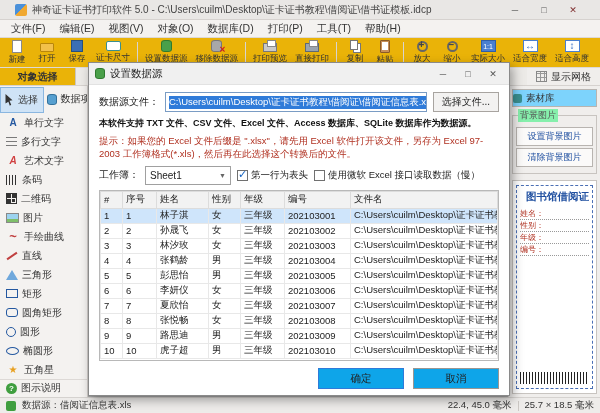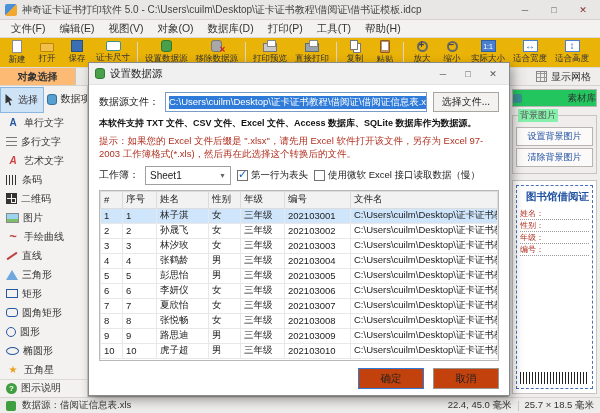--- a/index.html
+++ b/index.html
@@ -1,21 +1,21 @@
 <!DOCTYPE html>
 <html><head>
 <meta charset="utf-8">
 <style>
 *{box-sizing:border-box;margin:0;padding:0}
 html,body{width:600px;height:413px;overflow:hidden}
 body{font-family:"Liberation Sans","DejaVu Sans",sans-serif;font-size:11px;color:#222;background:#e8e6e4}
 .window{position:relative;width:600px;height:413px;display:flex;flex-direction:column;background:#f0eeec;overflow:hidden}
 
 
-.titlebar{height:20px;flex:none;display:flex;align-items:center;gap:5px;background:#e9e7e5;border-bottom:1px solid #d6d2cf;padding:0 5px}
+.titlebar{height:20px;flex:none;display:flex;align-items:center;gap:5px;background:#e9e7e5;border-bottom:1px solid #d6d2cf;padding:0 15px}
 .app-icon{width:12px;height:12px;flex:none;border-radius:2px;background:linear-gradient(135deg,#4a90d9 50%,#f0a830 50%)}
 .titlebar .title{flex:1;font-size:10px;color:#444;white-space:nowrap;overflow:hidden}
 .winbtn{width:24px;height:16px;flex:none;display:flex;align-items:center;justify-content:center;font-size:9px;color:#555}
 .winbtn.close{color:#803030}
 
 
 .menubar{height:18px;flex:none;display:flex;align-items:center;background:#f4f2f0;border-bottom:1px solid #ddd9d6;padding:0 4px;font-size:10.5px}
 .menu-item{padding:1px 7px;color:#333}
 
 
@@ -43,21 +43,21 @@
 .zoom-out-icon::after{content:"−";position:absolute;left:0px;top:-4px;font-size:10px;font-weight:bold;color:#444}
 .actual-size-icon{width:15px;height:12px;background:#4a7fd0;border:1px solid #2f5ea8}
 .actual-size-icon::after{content:"1:1";position:absolute;left:0;top:2px;width:100%;text-align:center;color:#fff;font-size:7px}
 .fit-width-icon{width:15px;height:12px;background:#fff;border:1px solid #4a7fd0}
 .fit-width-icon::after{content:"↔";position:absolute;left:0;top:-1px;width:100%;text-align:center;color:#2a66c0;font-size:10px}
 .fit-height-icon{width:15px;height:12px;background:#fff;border:1px solid #4a7fd0}
 .fit-height-icon::after{content:"↕";position:absolute;left:0;top:-1px;width:100%;text-align:center;color:#2a66c0;font-size:10px}
 
 
 .subbar{height:18px;flex:none;display:flex;align-items:stretch;background:#f0eeec;border-bottom:1px solid #d6d2cf}
-.obj-header{width:76px;flex:none;display:flex;align-items:center;justify-content:center;background:#fdba74;border-right:1px solid #c9c5c1;font-size:10px;font-weight:bold;color:#333}
+.obj-header{width:76px;flex:none;display:flex;align-items:center;justify-content:center;background:#eab308;border-right:1px solid #c9c5c1;font-size:10px;font-weight:bold;color:#333}
 .subbar-spacer{flex:1;background:#eceae7}
 .grid-btn{display:flex;align-items:center;gap:4px;padding:0 9px;font-size:10px;color:#333}
 .grid-icon{width:11px;height:11px;border:1px solid #888;background-image:repeating-linear-gradient(0deg,transparent 0 3px,#999 3px 4px),repeating-linear-gradient(90deg,transparent 0 3px,#999 3px 4px)}
 
 
 .main{flex:1;display:flex;min-height:0}
 .sidebar{width:88px;flex:none;background:#f4f2f0;border-right:1px solid #d0ccc9;display:flex;flex-direction:column;padding:1px 0}
 .side-pair{display:flex}
 .side-pair .side-item{width:50%;padding:12px 3px}
 .side-item{height:19px;display:flex;align-items:center;gap:4px;padding:0 6px;font-size:10px;color:#333;white-space:nowrap;overflow:hidden}
@@ -80,21 +80,21 @@
 .circle-icon{width:10px;height:10px;border:1px solid #2458a0;border-radius:50%}
 .ellipse-icon{width:13px;height:8px;border:1px solid #2458a0;border-radius:50%}
 .star-icon::after{content:"★";color:#e8a020;font-size:10px}
 .legend-icon{width:11px;height:11px;background:#3f9e3f;border-radius:50%}
 .legend-icon::after{content:"?";position:absolute;color:#fff;font-size:8px;font-weight:bold}
 
 .canvas{flex:1;background:#a9a9a9;min-width:0}
 
 
 .rightpanel{width:92px;flex:none;background:#f0eeec;border-left:1px solid #cfccc9;display:flex;flex-direction:column;padding:3px}
-.rp-tab{height:18px;flex:none;display:flex;align-items:center;justify-content:space-between;gap:4px;background:#22c55e;border:1px solid #b8b4b0;font-size:9.5px;color:#333}
+.rp-tab{height:18px;flex:none;display:flex;align-items:center;justify-content:flex-start;gap:4px;background:#7dd3fc;border:1px solid #b8b4b0;font-size:9.5px;color:#333}
 .rp-tab-icon{width:9px;height:9px;background:#3a8f8f;border-radius:2px}
 .rp-group{position:relative;margin-top:8px;border:1px solid #c8c4c0;padding:9px 3px 4px}
 .rp-group-label{position:absolute;top:-7px;left:5px;background:#86efac;padding:0 2px;font-size:9px;color:#555}
 .rp-btn{height:19px;margin:2px 0;display:flex;align-items:center;justify-content:center;background:#fbfaf9;border:1px solid #b8b4b0;font-size:9px;color:#1f4fa0;white-space:nowrap;overflow:hidden}
 .rp-preview{flex:1;margin-top:6px;background:#fff;border:1px solid #c8c4c0;padding:4px 3px;min-height:0}
 .card{height:100%;border:1px dashed #4a6fb5;padding:4px 3px;display:flex;flex-direction:column;gap:4px;background:#fff}
 .card-title{color:#1f4fa0;font-weight:bold;font-size:10.5px;text-align:right;white-space:nowrap;overflow:hidden}
 .card-field{font-size:8px;color:#b03020;border-bottom:1px dotted #999;white-space:nowrap;overflow:hidden}
 .card-barcode{margin-top:auto;height:12px;background:repeating-linear-gradient(90deg,#222 0 1px,transparent 1px 3px)}
 
@@ -125,21 +125,21 @@
 .cbbox{width:11px;height:11px;flex:none;border:1px solid #707070;background:#fff;position:relative}
 .cbbox.checked::after{content:"✓";position:absolute;left:0;top:-3px;color:#1161c0;font-size:11px;font-weight:bold}
 .tblwrap{flex:1;border:1px solid #b8b8b8;overflow:hidden;min-height:0}
 table.tbl{width:100%;border-collapse:collapse;table-layout:fixed;font-size:9.5px}
 .tbl th{background:#f2f2f2;border:1px solid #dcdcdc;font-weight:normal;height:17px;padding:0 3px;text-align:left;white-space:nowrap;overflow:hidden}
 .tbl td{border:1px solid #e8e8e8;height:15px;padding:0 3px;white-space:nowrap;overflow:hidden;color:#222}
 .tbl tr.selected td{background:#cfe5fb}
 .tbl th:nth-child(1){width:22px}.tbl th:nth-child(2){width:34px}.tbl th:nth-child(3){width:52px}
 .tbl th:nth-child(4){width:32px}.tbl th:nth-child(5){width:44px}.tbl th:nth-child(6){width:66px}
 .dlg-footer{flex:none;display:flex;justify-content:flex-end;gap:9px;padding-top:2px}
-.dlg-okbtn,.dlg-cancelbtn{width:66px;height:21px;display:flex;align-items:center;justify-content:center;background:#c2410c;border:1px solid #9a9692;font-size:10.5px}
+.dlg-okbtn,.dlg-cancelbtn{width:86px;height:21px;display:flex;align-items:center;justify-content:center;background:#0ea5e9;border:1px solid #9a9692;font-size:10.5px}
 .dlg-okbtn{border-color:#2f7bd9}
 </style>
 </head>
 <body>
 
 <div class="window">
 
   <div class="titlebar">
     <span class="app-icon"></span>
     <span class="title">神奇证卡证书打印软件 5.0 - C:\Users\cuilm\Desktop\证卡证书教程\借阅证\借书证模板.idcp</span>

